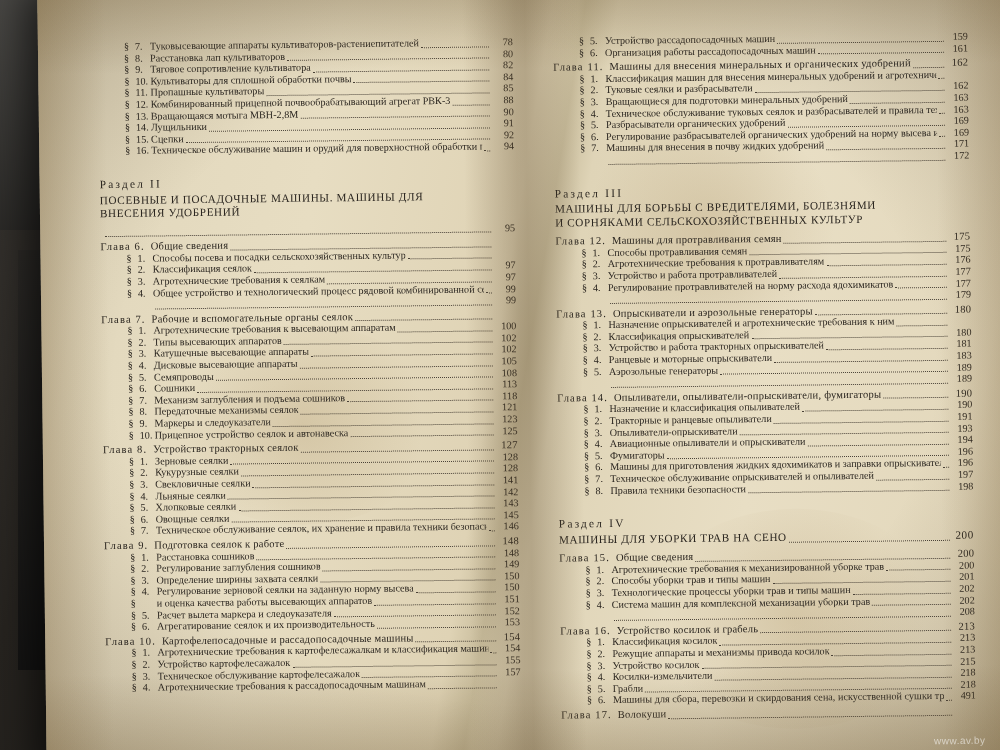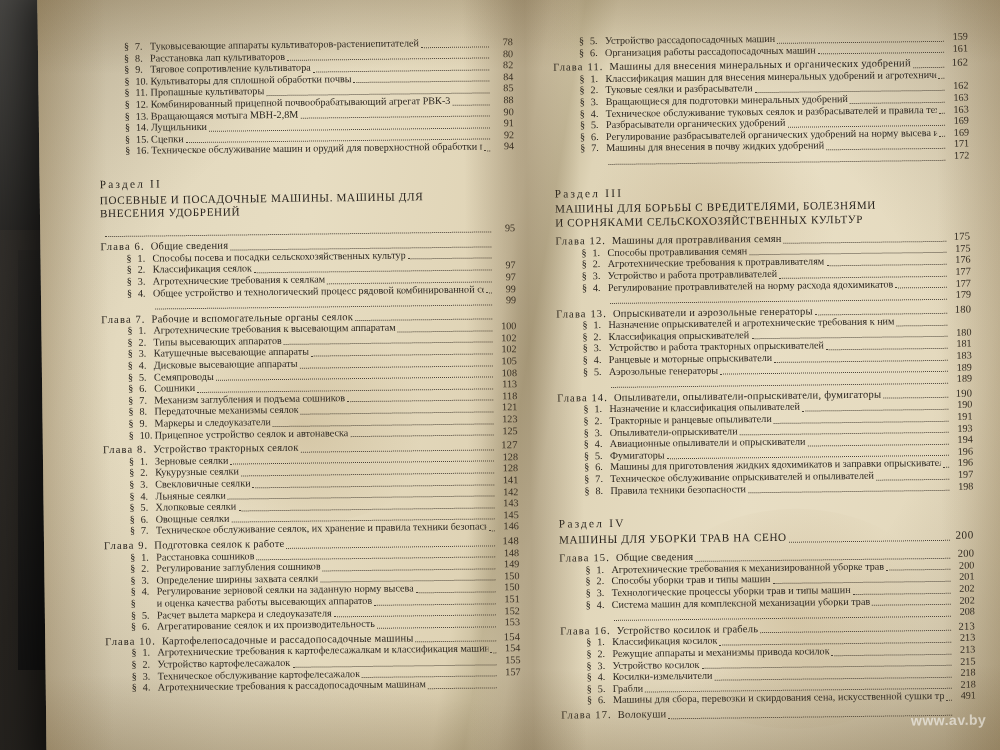--- a/index.html
+++ b/index.html
@@ -89,26 +89,25 @@
     font-size:11.4px;letter-spacing:2.2px;
   }
   .razdel-title{
     font-size:11.2px;letter-spacing:.6px;line-height:13.5px;
     margin-bottom:6px;text-transform:uppercase;
   }
   .razdel-title .l{display:block;}
   .spacer8{height:8px;}
 
   .watermark{
-    position:absolute;right:14px;bottom:22px;
+    position:absolute;right:14px;bottom:4px;
     font-family:"Liberation Sans", sans-serif;
-    font-size:14px;color:rgba(255,255,255,.55);
+    font-size:10px;color:rgba(255,255,255,.55);
     letter-spacing:.5px;
     transform:rotate(-0.7deg);
-    font-weight:bold;
   }
 </style>
 </head>
 <body>
 
 <div class="scene">
   <div class="backdrop"></div>
   <div class="desk-obj"></div>
   <div class="desk-obj2"></div>
 

